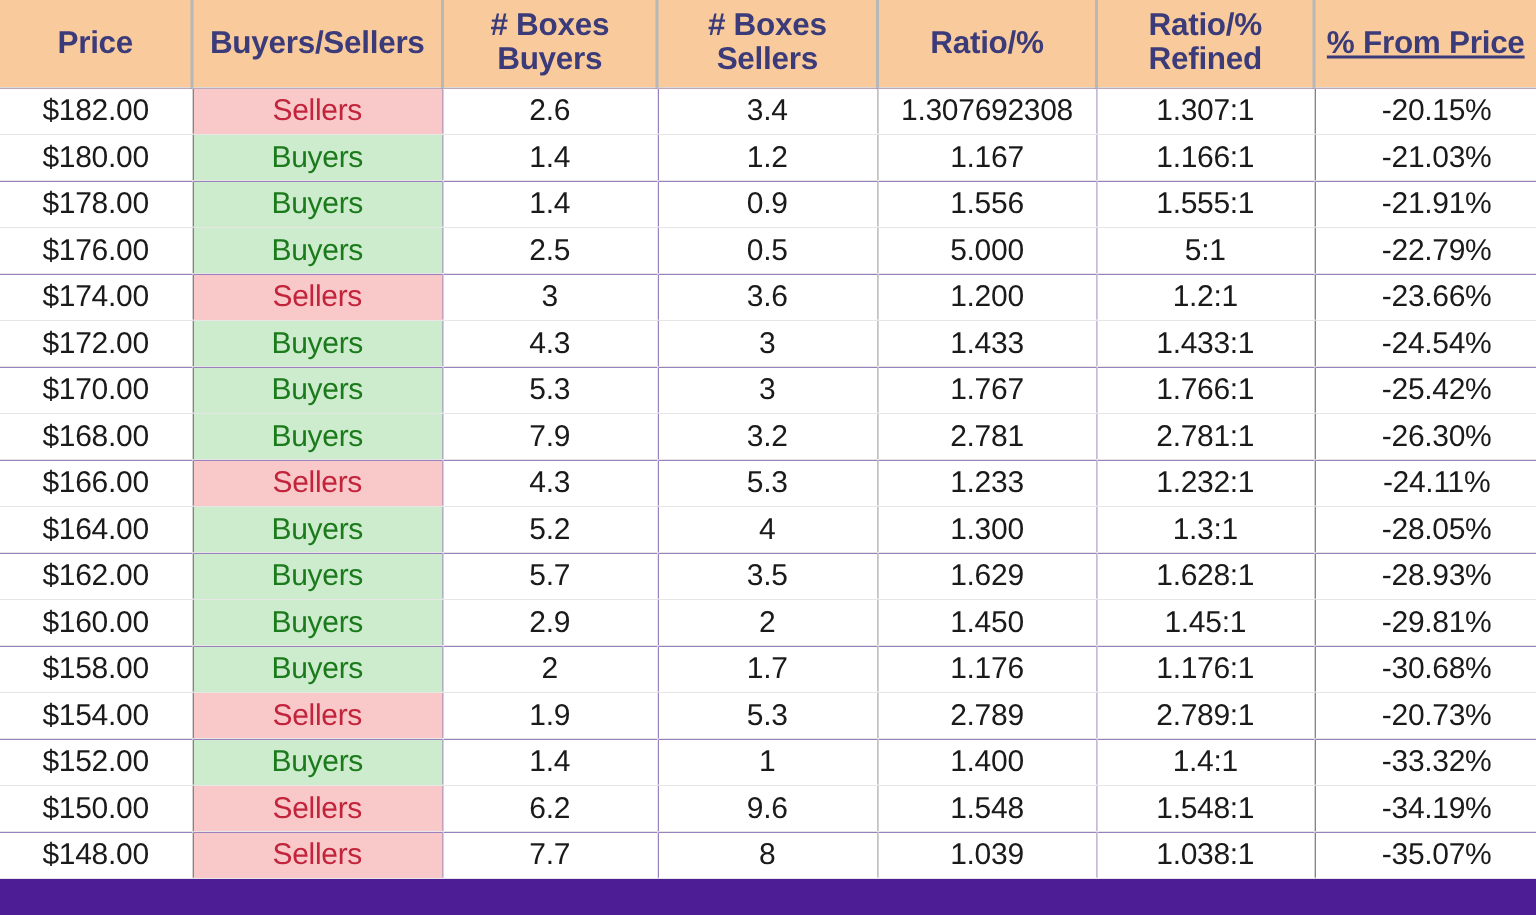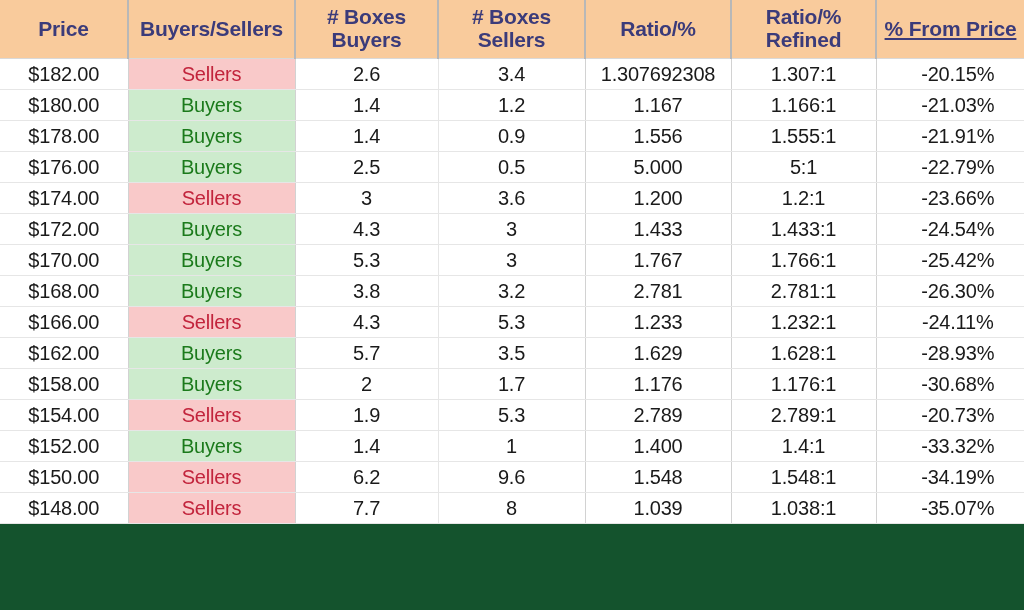--- a/index.html
+++ b/index.html
@@ -14,21 +14,21 @@
     overflow: hidden;
     font-family: "Liberation Sans", sans-serif;
     -webkit-font-smoothing: antialiased;
   }
 
   #sheet {
     width: 1024px;
     height: 610px;
     position: relative;
     overflow: hidden;
-    background: #14532d;
+    background: #4c1d95;
   }
 
   table.grid {
     border-collapse: collapse;
     table-layout: fixed;
     width: 1024px;
   }
 
   
   col.c-price    { width: 128px; }
@@ -188,45 +188,63 @@
           <td class="status sep-strong buyers">Buyers</td>
           <td class="">5.3</td>
           <td class="sep-strong">3</td>
           <td class="sep-strong">1.767</td>
           <td class="sep-strong">1.766:1</td>
           <td class="">-25.42%</td>
         </tr>
         <tr>
           <td class="sep-strong">$168.00</td>
           <td class="status sep-strong buyers">Buyers</td>
-          <td class="">3.8</td>
+          <td class="">7.9</td>
           <td class="sep-strong">3.2</td>
           <td class="sep-strong">2.781</td>
           <td class="sep-strong">2.781:1</td>
           <td class="">-26.30%</td>
         </tr>
         <tr>
           <td class="sep-strong">$166.00</td>
           <td class="status sep-strong sellers">Sellers</td>
           <td class="">4.3</td>
           <td class="sep-strong">5.3</td>
           <td class="sep-strong">1.233</td>
           <td class="sep-strong">1.232:1</td>
           <td class="">-24.11%</td>
         </tr>
         <tr>
+          <td class="sep-strong">$164.00</td>
+          <td class="status sep-strong buyers">Buyers</td>
+          <td class="">5.2</td>
+          <td class="sep-strong">4</td>
+          <td class="sep-strong">1.300</td>
+          <td class="sep-strong">1.3:1</td>
+          <td class="">-28.05%</td>
+        </tr>
+        <tr>
           <td class="sep-strong">$162.00</td>
           <td class="status sep-strong buyers">Buyers</td>
           <td class="">5.7</td>
           <td class="sep-strong">3.5</td>
           <td class="sep-strong">1.629</td>
           <td class="sep-strong">1.628:1</td>
           <td class="">-28.93%</td>
         </tr>
         <tr>
+          <td class="sep-strong">$160.00</td>
+          <td class="status sep-strong buyers">Buyers</td>
+          <td class="">2.9</td>
+          <td class="sep-strong">2</td>
+          <td class="sep-strong">1.450</td>
+          <td class="sep-strong">1.45:1</td>
+          <td class="">-29.81%</td>
+        </tr>
+        <tr>
           <td class="sep-strong">$158.00</td>
           <td class="status sep-strong buyers">Buyers</td>
           <td class="">2</td>
           <td class="sep-strong">1.7</td>
           <td class="sep-strong">1.176</td>
           <td class="sep-strong">1.176:1</td>
           <td class="">-30.68%</td>
         </tr>
         <tr>
           <td class="sep-strong">$154.00</td>

